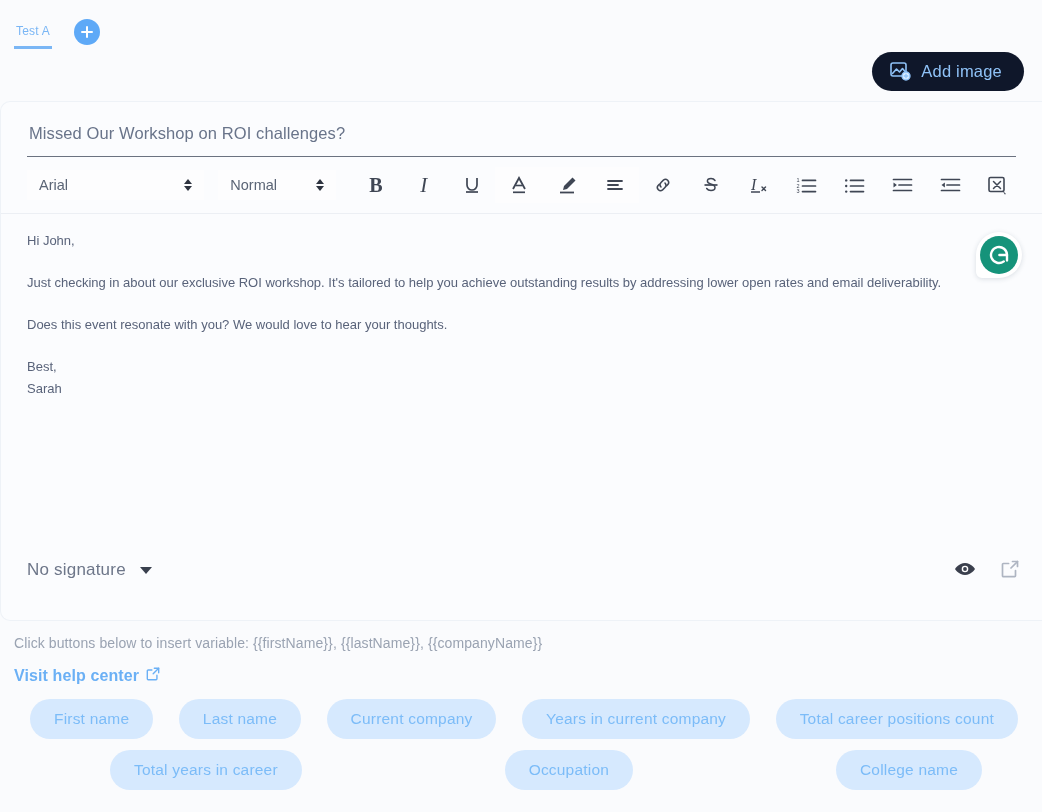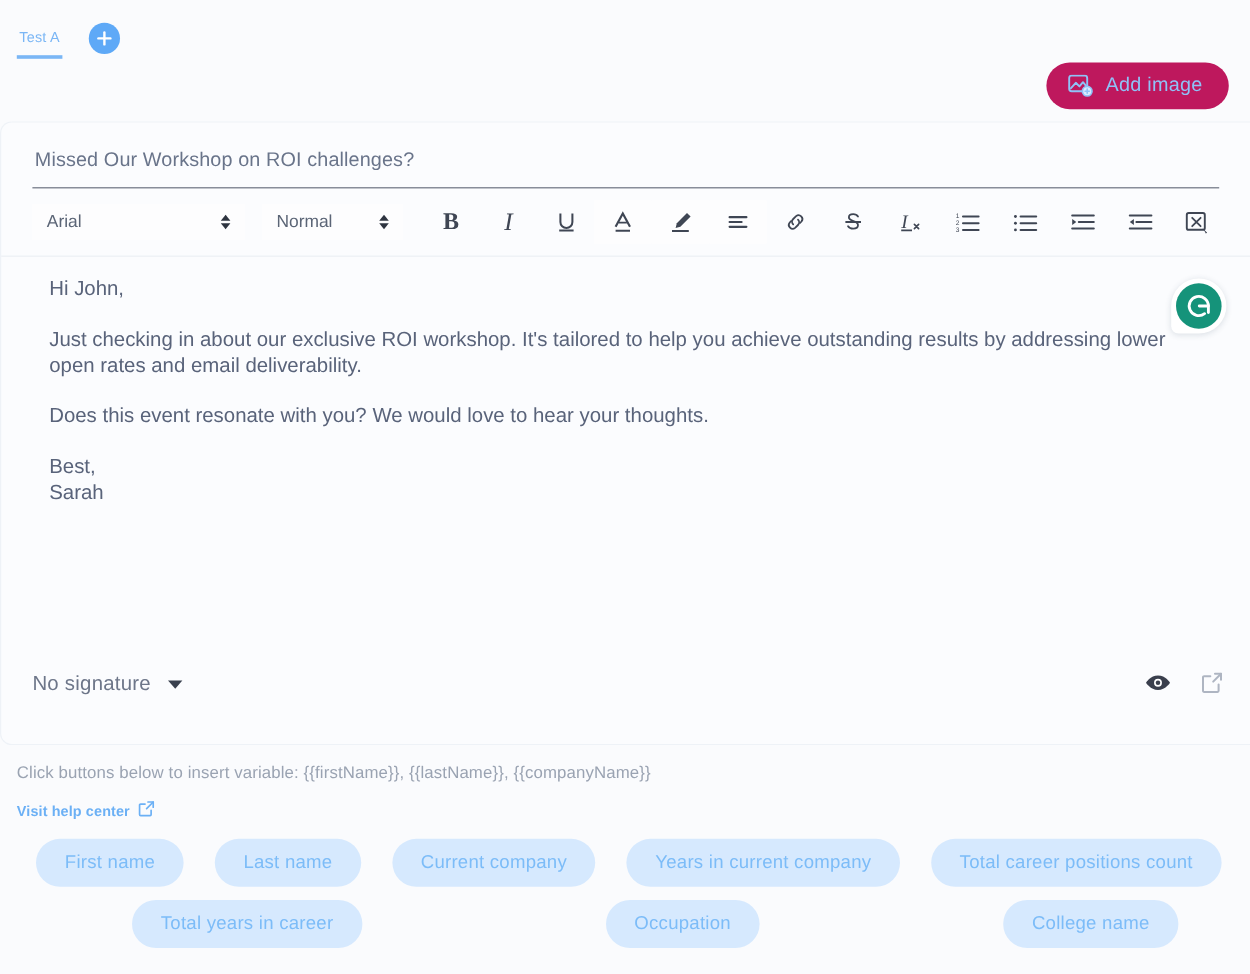--- a/index.html
+++ b/index.html
@@ -53,21 +53,21 @@
   .addimg-row {
     display: flex;
     justify-content: flex-end;
     padding-right: 18px;
     margin-top: -4px;
   }
   .add-image-btn {
     display: inline-flex;
     align-items: center;
     gap: 10px;
-    background: #be185d;
+    background: #0f172a;
     color: #8fc2f7;
     border: none;
     border-radius: 22px;
     padding: 10px 22px 10px 18px;
     font-size: 16.5px;
     font-family: "Liberation Sans", sans-serif;
     cursor: pointer;
     letter-spacing: .2px;
   }
   .add-image-btn svg { display: block; }
@@ -157,22 +157,22 @@
   .tb-btn.boxed { background: #fdfdfe; }
   .tb-btn svg { display: block; }
 
   
   .body-area {
     position: relative;
     padding: 16px 26px 0 26px;
     height: 330px;
   }
   .body-area p {
-    margin: 0 0 20px 14px;
-    font-size: 17px;
+    margin: 0 0 20px 0;
+    font-size: 13px;
     line-height: 22px;
     color: #59637a;
     font-family: "Liberation Sans", sans-serif;
     max-width: 952px;
   }
   .body-area p.tight { margin-bottom: 0; line-height: 22px; }
 
   .grammarly-badge {
     position: absolute;
     right: 20px;
@@ -221,21 +221,21 @@
     font-size: 14px;
     color: #9aa3b2;
     letter-spacing: .1px;
   }
   .help-link {
     display: inline-flex;
     align-items: center;
     gap: 7px;
     margin: 16px 0 0 14px;
     color: #6bb0f5;
-    font-size: 12px;
+    font-size: 16px;
     font-weight: bold;
     text-decoration: none;
     letter-spacing: .1px;
     cursor: pointer;
   }
 
   .var-rows { margin-top: 14px; }
   .var-row {
     display: flex;
     justify-content: space-between;

